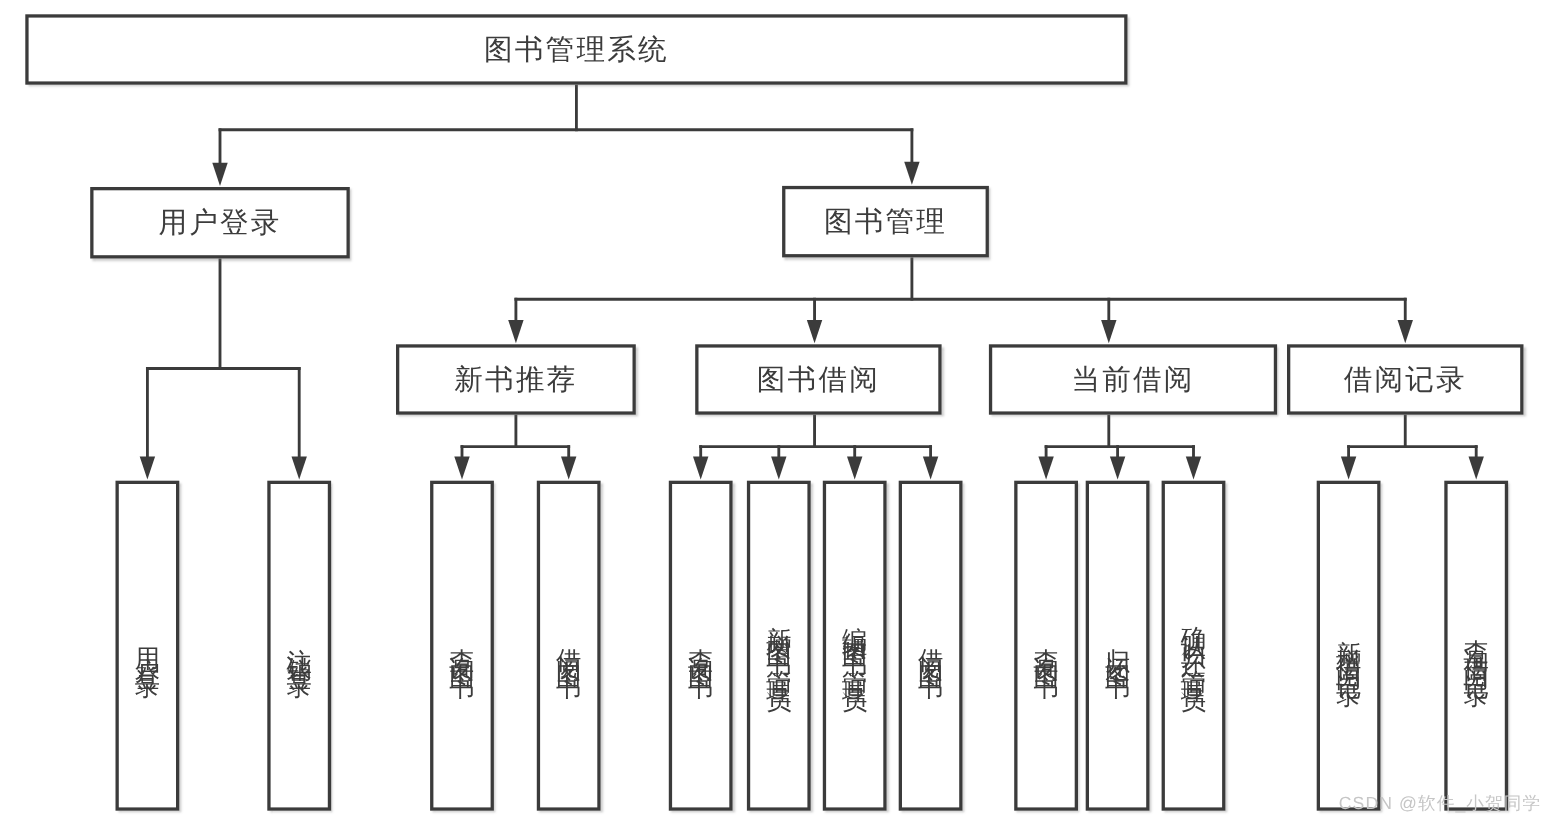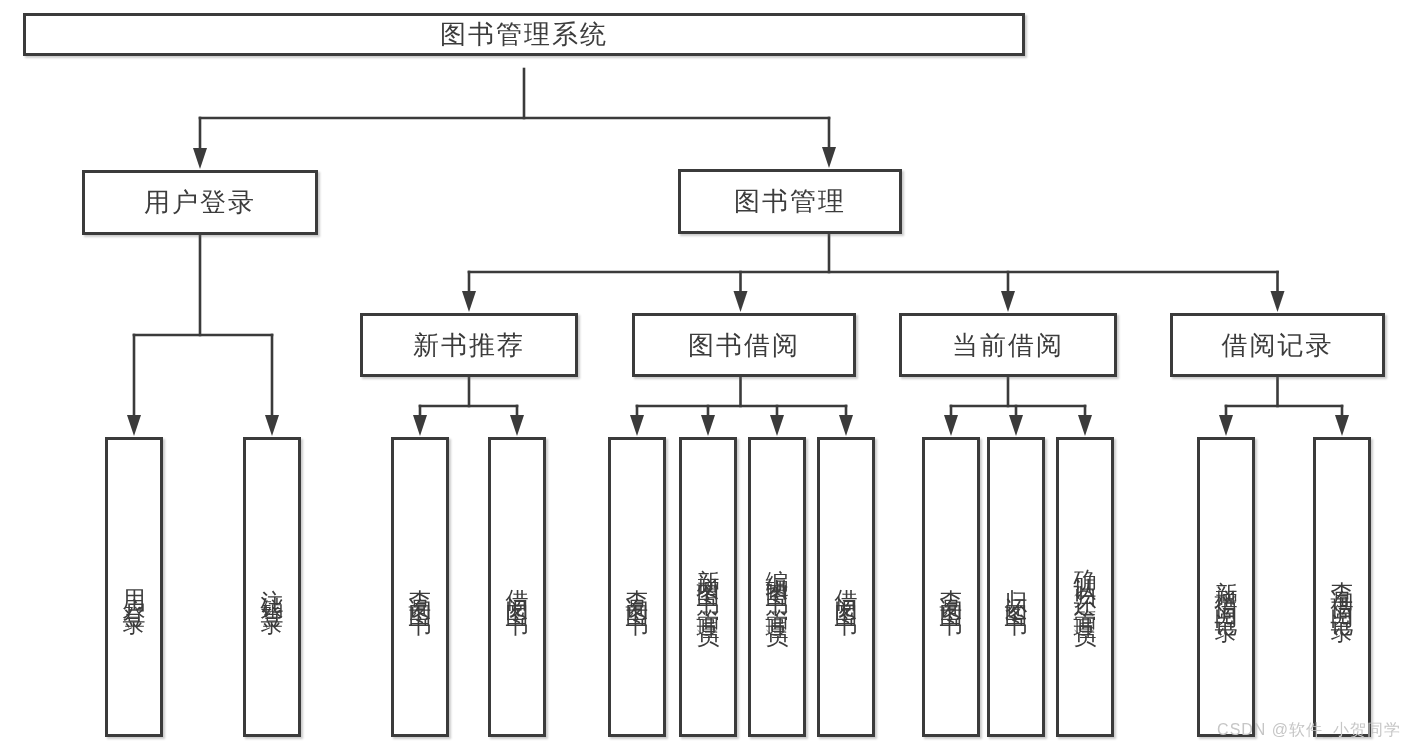--- a/index.html
+++ b/index.html
@@ -110,26 +110,26 @@
       <line x1="1085" y1="406" x2="1085" y2="419"></line>
       <polygon points="1078,415 1092,415 1085,436"></polygon>
       <line x1="1277.5" y1="377" x2="1277.5" y2="406"></line>
       <line x1="1226" y1="406" x2="1342" y2="406"></line>
       <line x1="1226" y1="406" x2="1226" y2="419"></line>
       <polygon points="1219,415 1233,415 1226,436"></polygon>
       <line x1="1342" y1="406" x2="1342" y2="419"></line>
       <polygon points="1335,415 1349,415 1342,436"></polygon>
     </svg>
   <div id="nodes">
-      <div class="node h" style="left: 23px; top: 13px; width: 1002px; height: 43px;">图书管理系统</div>
+      <div class="node h" style="left: 23px; top: 13px; width: 1002px; height: 64px;">图书管理系统</div>
       <div class="node h" style="left: 82px; top: 170px; width: 236px; height: 65px;">用户登录</div>
-      <div class="node h" style="left: 678px; top: 169px; width: 224px; height: 65px; font-family: Liberation Mono, monospace;">图书管理</div>
+      <div class="node h" style="left: 711px; top: 169px; width: 188px; height: 65px; font-family: Liberation Mono, monospace;">图书管理</div>
       <div class="node h" style="left: 360px; top: 313px; width: 218px; height: 64px; font-family: Liberation Mono, monospace;">新书推荐</div>
       <div class="node h" style="left: 632px; top: 313px; width: 224px; height: 64px;">图书借阅</div>
-      <div class="node h" style="left: 899px; top: 313px; width: 218px; height: 64px; font-family: Liberation Mono, monospace;">当前借阅</div>
+      <div class="node h" style="left: 899px; top: 313px; width: 262px; height: 64px; font-family: Liberation Mono, monospace;">当前借阅</div>
       <div class="node h" style="left: 1170px; top: 313px; width: 215px; height: 64px;">借阅记录</div>
       <div class="node v" style="left: 105px; top: 437px; width: 58px; height: 300px;">用户登录</div>
       <div class="node v" style="left: 243px; top: 437px; width: 58px; height: 300px;">注销登录</div>
       <div class="node v" style="left: 391px; top: 437px; width: 58px; height: 300px;">查询图书</div>
       <div class="node v" style="left: 488px; top: 437px; width: 58px; height: 300px;">借阅图书</div>
       <div class="node v" style="left: 608px; top: 437px; width: 58px; height: 300px;">查询图书</div>
       <div class="node v" style="left: 679px; top: 437px; width: 58px; height: 300px;">新增图书（管理员）</div>
       <div class="node v" style="left: 748px; top: 437px; width: 58px; height: 300px;">编辑图书（管理员）</div>
       <div class="node v" style="left: 817px; top: 437px; width: 58px; height: 300px;">借阅图书</div>
       <div class="node v" style="left: 922px; top: 437px; width: 58px; height: 300px;">查询图书</div>

